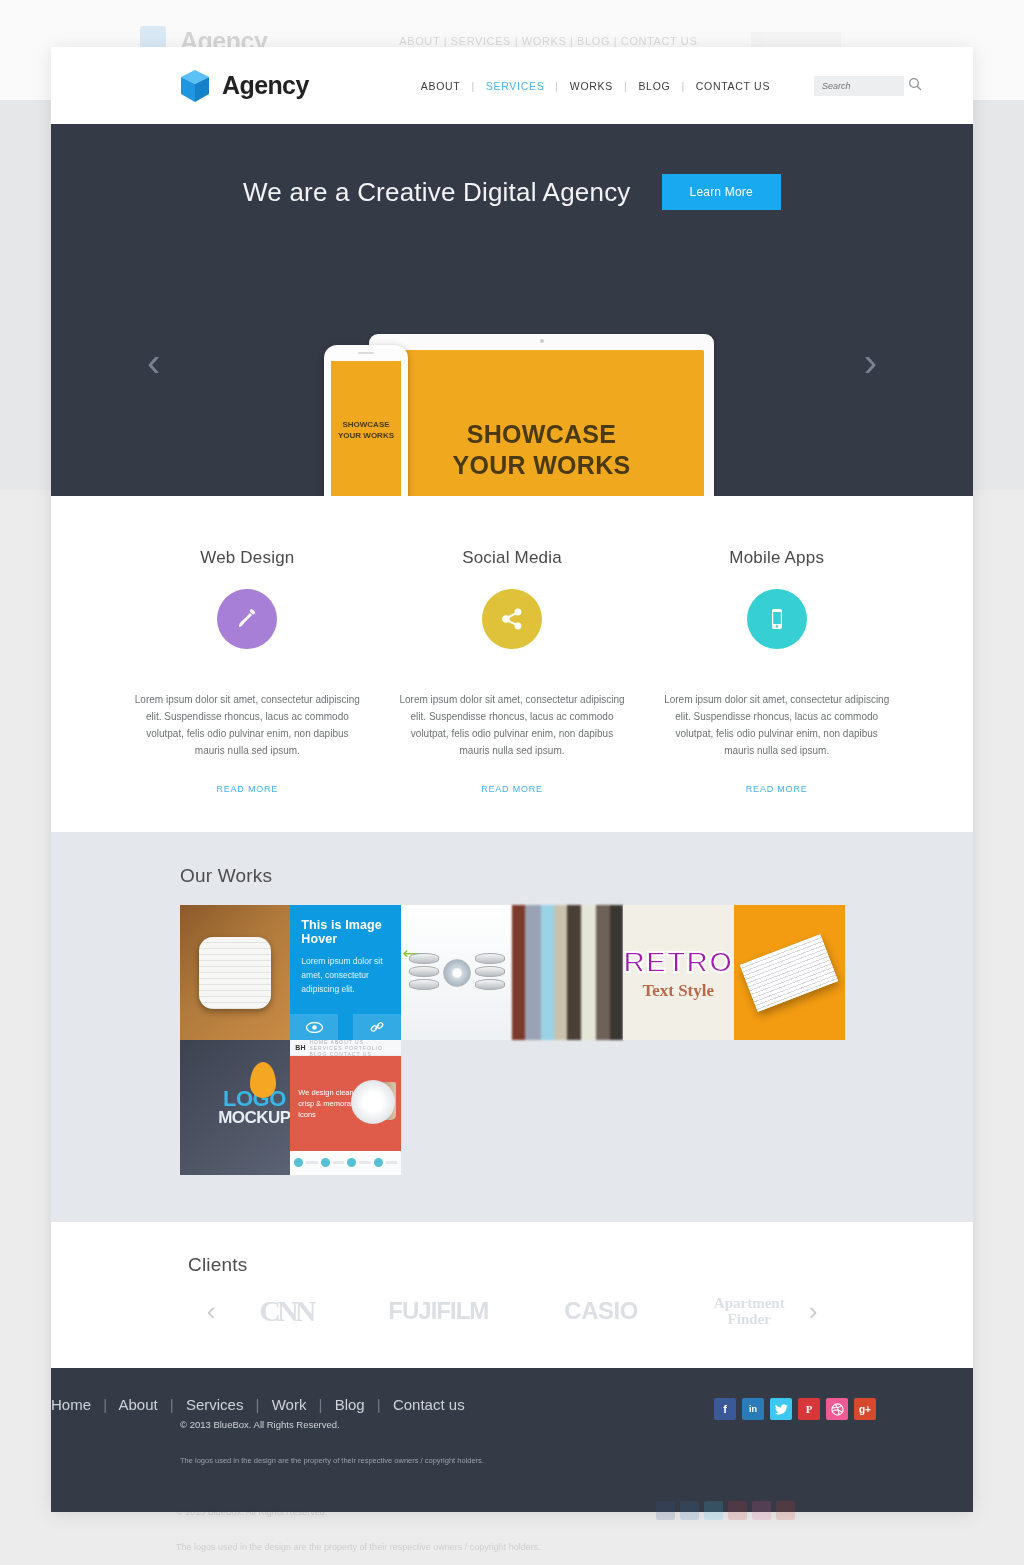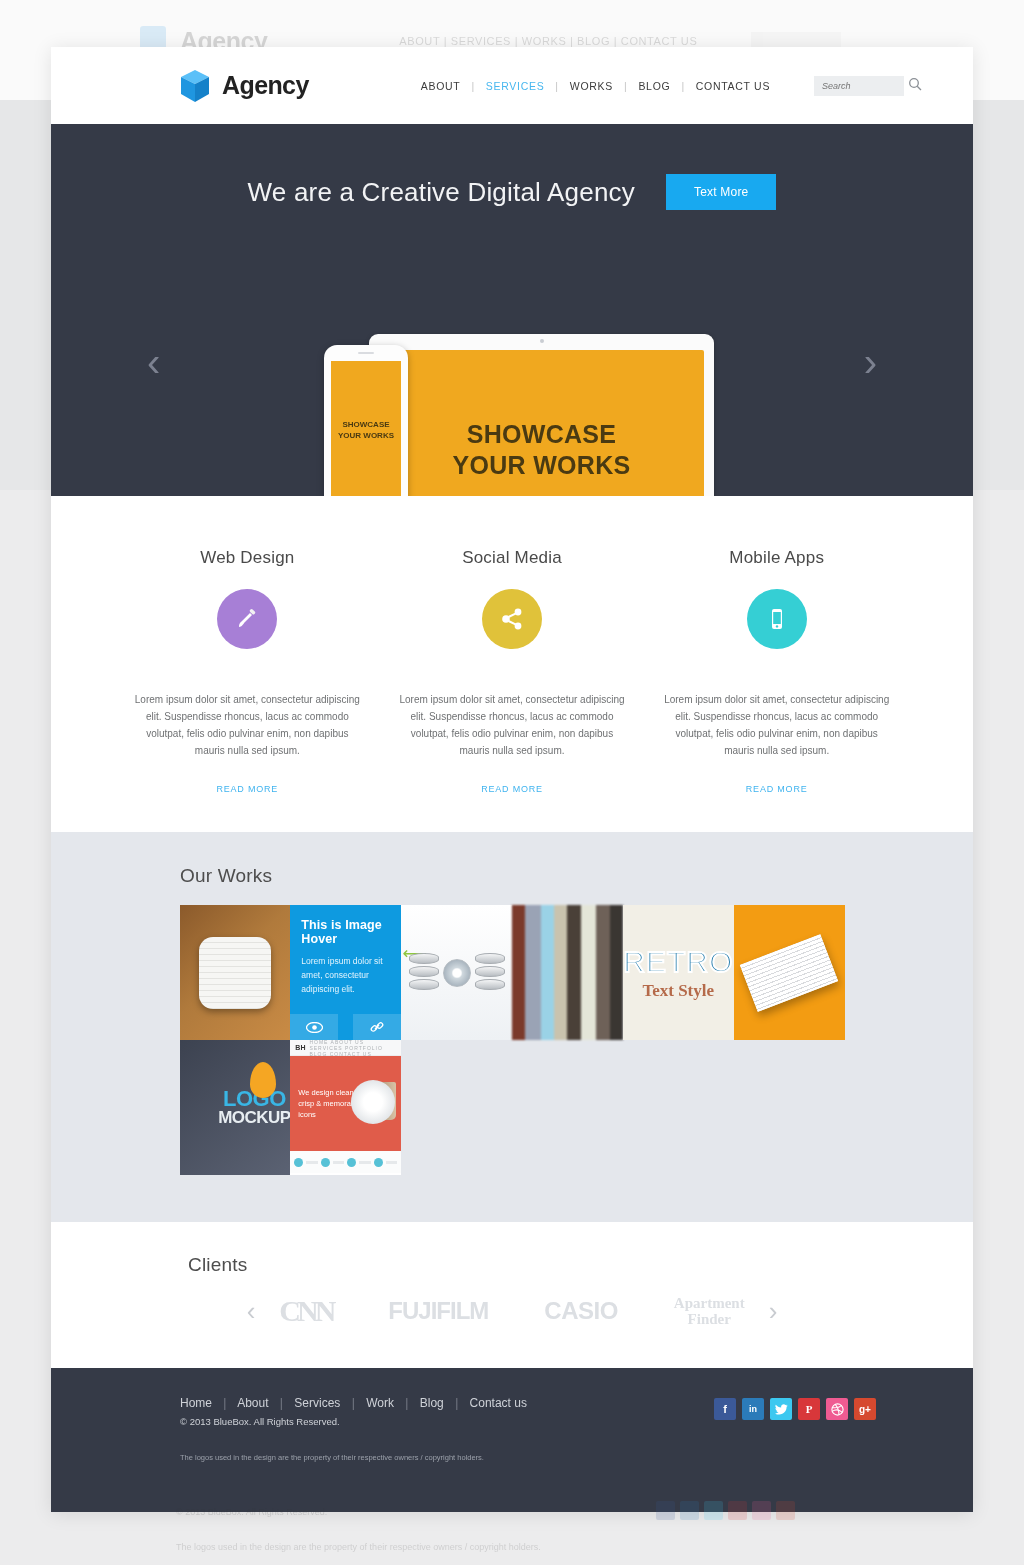--- a/index.html
+++ b/index.html
@@ -146,21 +146,21 @@
 
   .cell-db { background: linear-gradient(180deg,#ffffff 0%,#eef1f4 100%); display: flex; align-items: center; justify-content: center; gap: 4px; }
   .db-stack { width: 30px; height: 40px; position: relative; }
   .db-stack i { position: absolute; left: 0; width: 30px; height: 11px; border-radius: 50%/40%; background: linear-gradient(180deg,#f4f5f6,#b9bec3); border: 1px solid #a7acb1; }
   .db-arrow { position: absolute; left: -6px; top: -10px; color: #8ec63f; font-size: 17px; }
   .cd { width: 28px; height: 28px; border-radius: 50%; background: radial-gradient(circle,#fff 22%,#cfd8de 30%,#aab6c0 70%,#d7dde2 100%); border: 1px solid #b5bcc2; }
 
   .cell-stripes { background: linear-gradient(90deg,#7b3a2b 0 12%,#9aa3b5 12% 26%,#9ad2e6 26% 38%,#c9c3ae 38% 50%,#4a4038 50% 62%,#e4e6d8 62% 76%,#6e6158 76% 88%,#3a3632 88% 100%); filter: blur(1.2px); }
 
   .cell-retro { background: #f2efe6; display: flex; flex-direction: column; align-items: center; justify-content: center; }
-  .retro1 { font-size: 30px; font-weight: normal; color: #0369a1; -webkit-text-stroke: 2px #fff; letter-spacing: 1px; }
+  .retro1 { font-size: 30px; font-weight: bold; color: #a21caf; -webkit-text-stroke: 2px #fff; letter-spacing: 1px; }
   .retro2 { font-size: 17px; font-weight: bold; color: #b56a4a; font-family: "Liberation Serif", serif; margin-top: 2px; }
 
   .cell-brochure { background: #f39c12; display: flex; align-items: center; justify-content: center; }
   .brochure { width: 86px; height: 50px; background: #f7f7f5; transform: rotate(-21deg); box-shadow: 0 5px 9px rgba(0,0,0,.3);
     background-image: repeating-linear-gradient(to bottom,#ffffff 0 3px,#d8dadd 3px 4px); }
 
   .cell-logo { background: linear-gradient(140deg,#3c4250,#5b6273); display: flex; align-items: center; justify-content: center; position: relative; }
   .logo-txt { font-size: 22px; font-weight: bold; color: #39b6e5; line-height: .95; letter-spacing: -.5px; text-align: center; margin-left: 39px; }
   .logo-txt em { display: block; font-style: normal; color: #e8eef2; font-size: 17px; }
   .drop { position: absolute; right: 14px; top: 22px; width: 26px; height: 36px; background: #f5a623; border-radius: 50% 50% 50% 50%/62% 62% 38% 38%; }
@@ -176,29 +176,29 @@
   .disc { position: absolute; right: 6px; top: 24px; width: 44px; height: 44px; border-radius: 50%; background: radial-gradient(circle,#fff 30%,#e3e6e9 70%); }
   .site-foot { height: 22px; background: #fbfcfc; display: flex; align-items: center; gap: 3px; padding: 0 4px; }
   .site-foot i { width: 9px; height: 9px; border-radius: 50%; background: #56c1d6; display: block; }
   .site-foot s { flex: 1; height: 3px; background: #e6e9eb; text-decoration: none; }
 
   
   .clients { background: #fff; padding: 32px 8px 40px; }
   .client-row { display: flex; align-items: center; justify-content: center; gap: 0; margin-top: 18px; }
   .client-row .carr { font-size: 26px; color: #c9ccd1; cursor: pointer; padding: 0 24px; font-weight: 300; }
   .logos { display: flex; align-items: center; gap: 56px; }
-  .clogo { color: #dcdfe3; font-weight: bold; }
+  .clogo { color: #dcdfe3; font-weight: bold; margin-left: 20px; }
   .clogo.cnn { font-size: 30px; font-family: "Liberation Serif", serif; letter-spacing: -4px; }
   .clogo.fuji { font-size: 24px; letter-spacing: -1px; }
   .clogo.casio { font-size: 24px; letter-spacing: -.5px; }
   .clogo.apt { font-size: 15px; font-family: "Liberation Serif", serif; text-align: center; line-height: 16px; }
 
   
   .site-footer { background: #353a47; padding: 28px 0 38px; position: relative; min-height: 155px; }
-  .foot-links { margin-left: 129px; font-size: 12px; color: #cfd2d8; }
+  .foot-links { font-size: 15px; color: #cfd2d8; }
   .foot-links a { color: #cfd2d8; text-decoration: none; }
   .foot-links .sep { color: #767b87; margin: 0 8px; }
   .copy { margin: 6px 0 0 129px; font-size: 9.5px; color: #cfd2d8; }
   .disclaimer { margin: 26px 0 0 129px; font-size: 7.5px; color: #9ba0aa; }
   .socials { position: absolute; right: 97px; top: 30px; display: flex; gap: 6px; }
   .socials a {
     width: 22px; height: 22px; border-radius: 2px; display: flex; align-items: center; justify-content: center;
     color: #fff; font-size: 11px; font-weight: bold; text-decoration: none;
   }
 </style>
@@ -250,21 +250,21 @@
               <circle cx="6" cy="6" r="4.3" fill="none" stroke="#8b9096" stroke-width="1.3"></circle>
               <line x1="9.2" y1="9.2" x2="13" y2="13" stroke="#8b9096" stroke-width="1.3"></line>
             </svg>
         </span>
       </div>
     </header>
 
     <section class="hero">
       <div class="hero-top">
         <h1 class="hero-title">We are a Creative Digital Agency</h1>
-        <button class="learn-btn">Text More</button>
+        <button class="learn-btn">Learn More</button>
       </div>
 
       <div class="hero-arrow prev">‹</div>
       <div class="hero-arrow next">›</div>
 
       <div class="devices">
         <div class="laptop">
           <div class="lid">
             <div class="cam"></div>
             <div class="screen">

